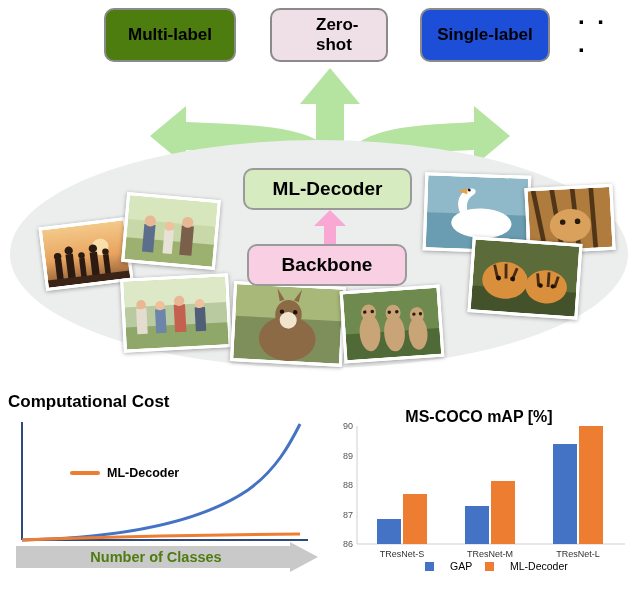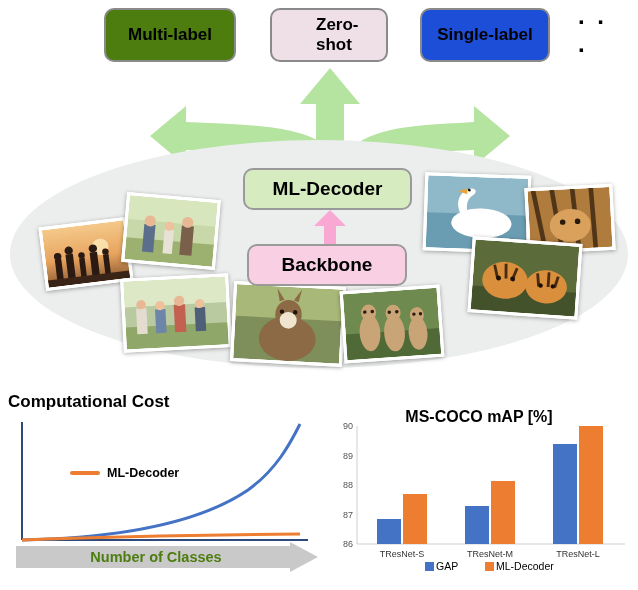--- a/index.html
+++ b/index.html
@@ -173,21 +173,21 @@
     font-weight: bold;
     color: #000;
     margin-top: 16px;
   }
   #bars-svg { position: absolute; left: 0; top: 22px; }
   .legend-right {
     position: absolute;
     top: 168px;
     display: flex;
     align-items: center;
-    gap: 2px;
+    gap: 16px;
     font-size: 10.5px;
     color: #000;
   }
   .legend-right .sq { width: 9px; height: 9px; display: block; }
   #legend-gap { left: 100px; }
   #legend-mld { left: 160px; }
 </style>
 </head>
 <body>
 

